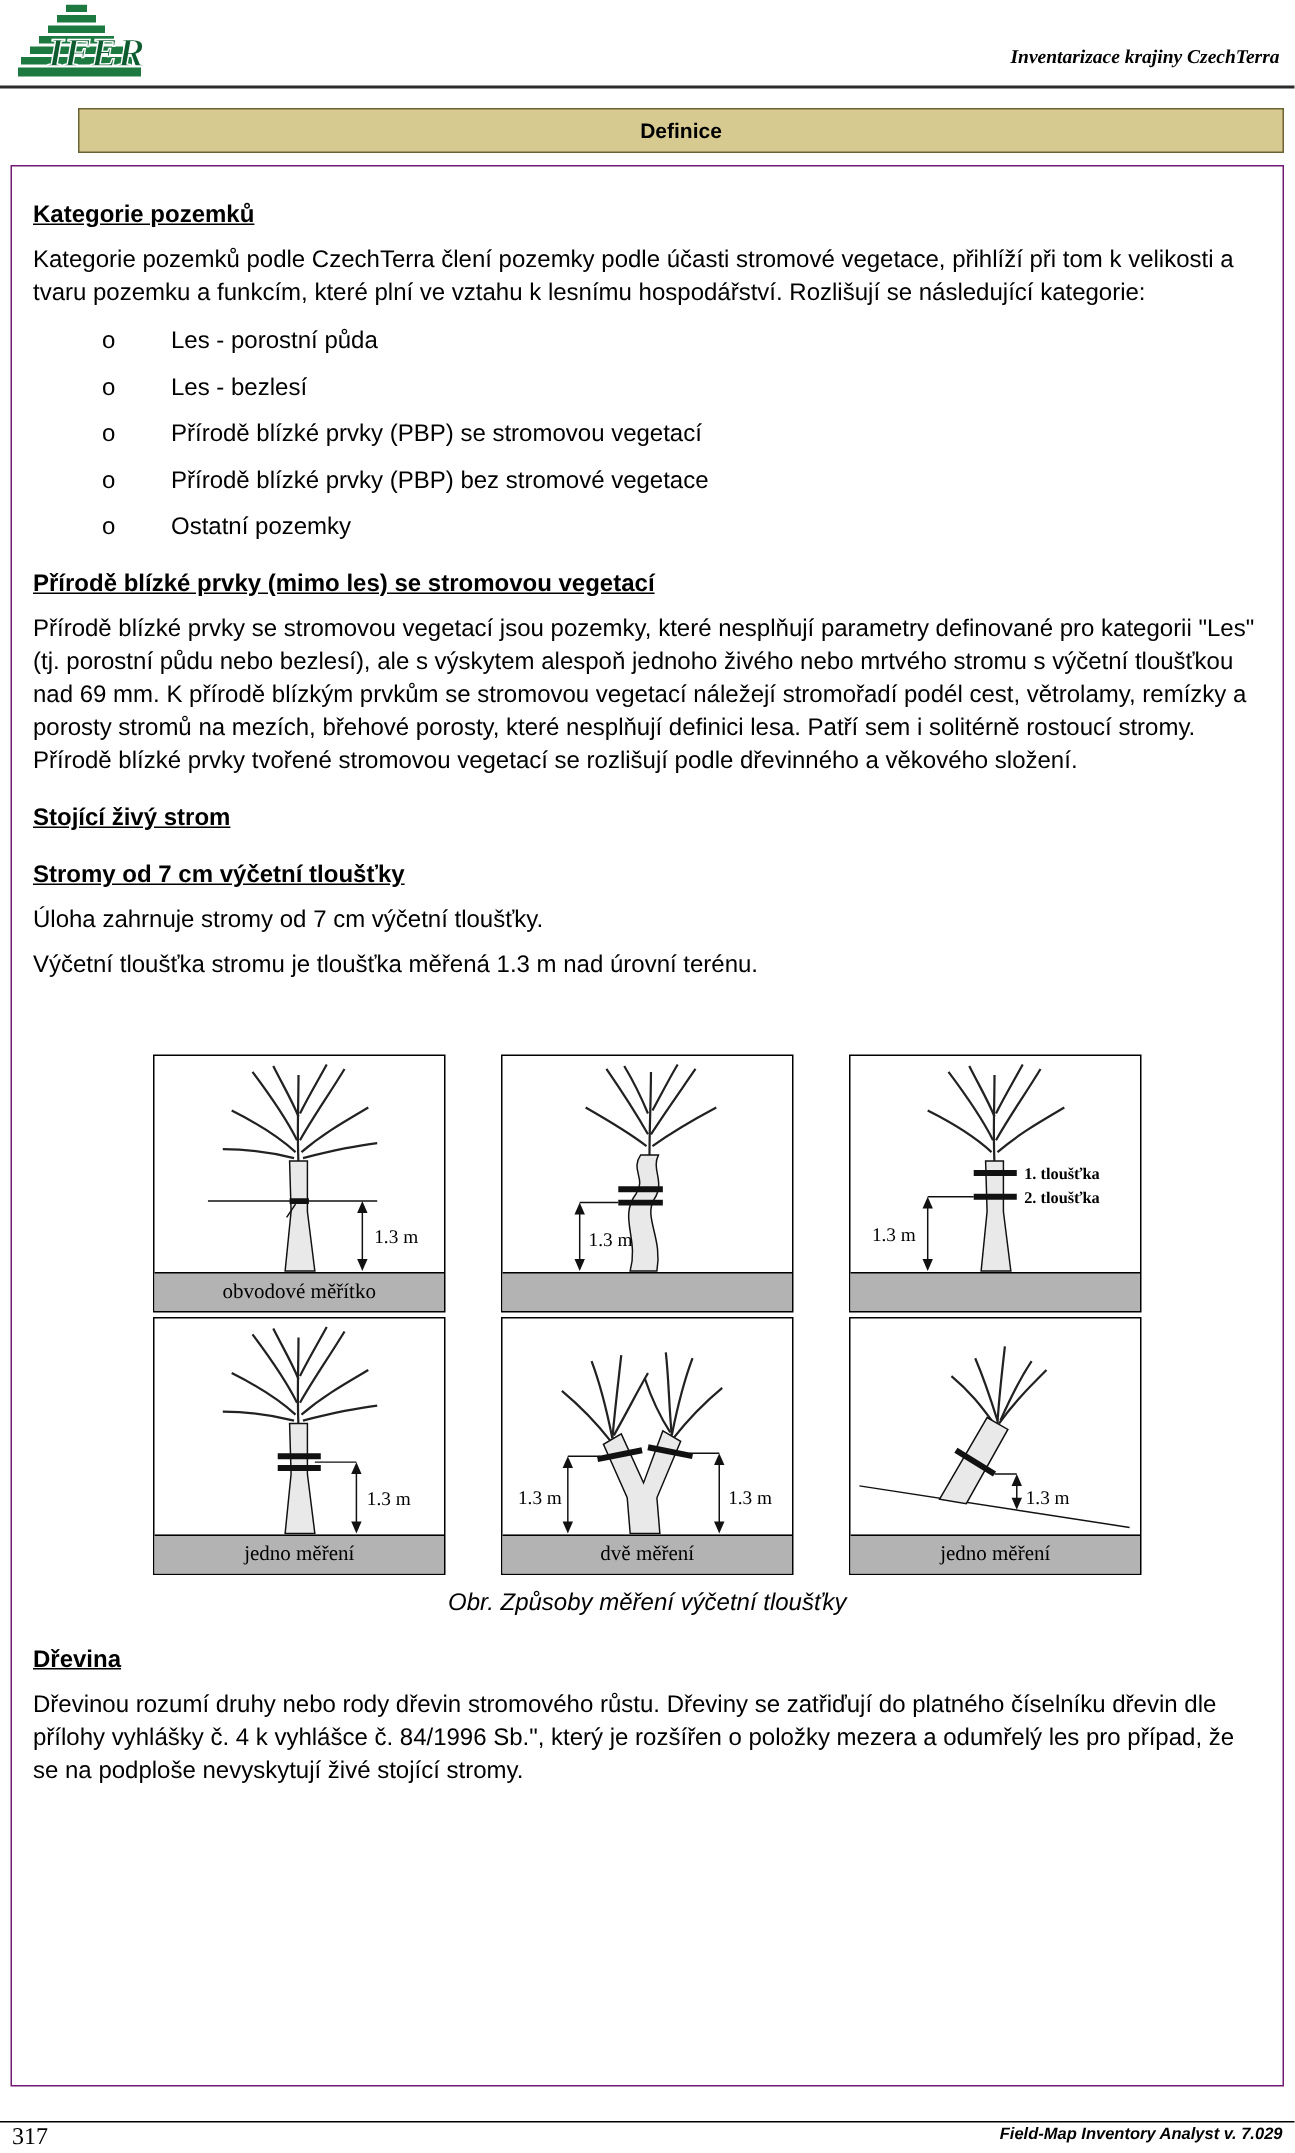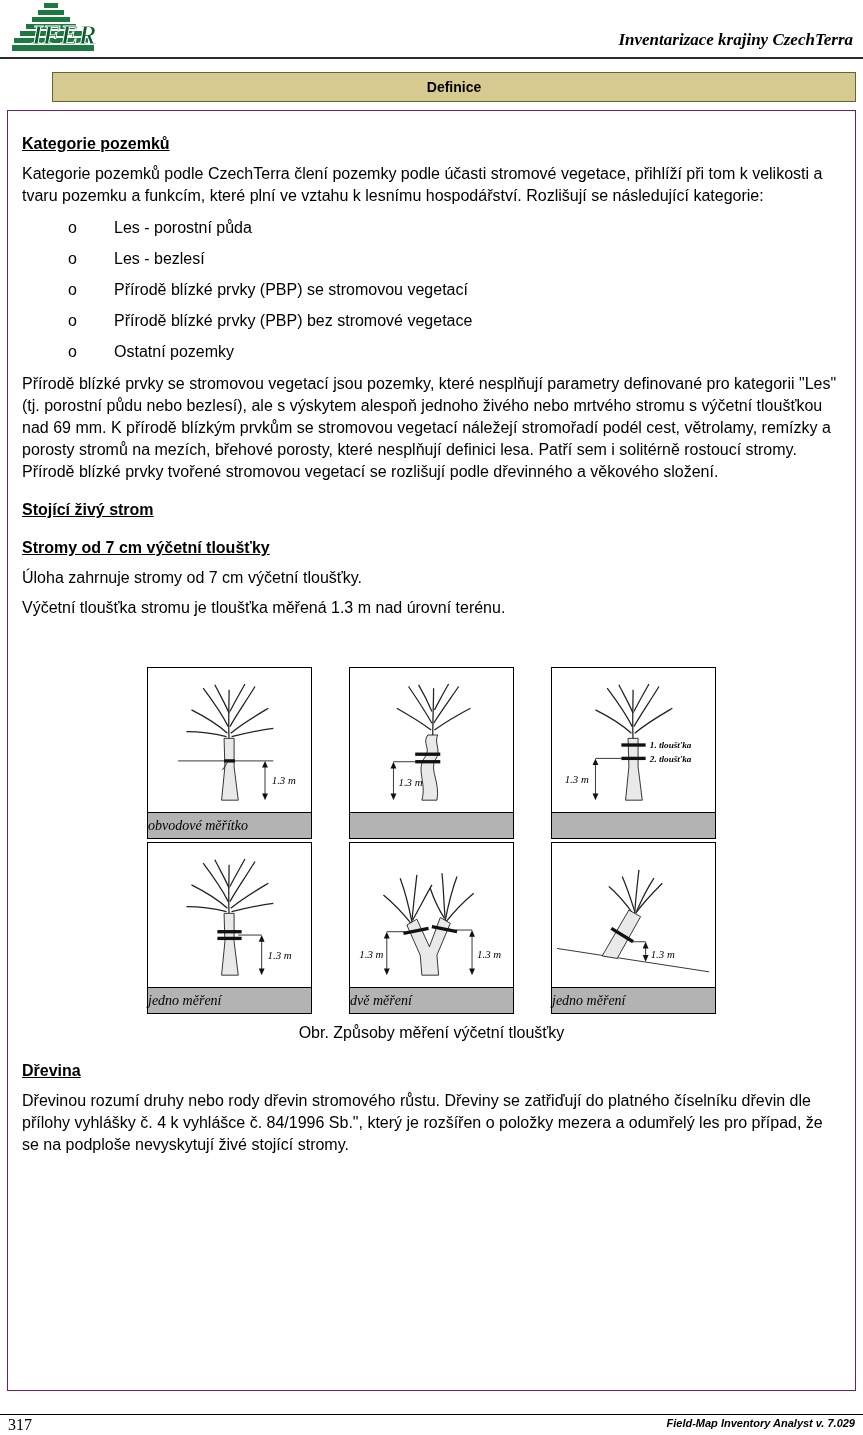--- a/index.html
+++ b/index.html
@@ -10,21 +10,21 @@
     font-family: "Liberation Sans", sans-serif;
     position: relative; overflow: hidden;
   }
   .page { position: absolute; inset: 0; }
 
   
   .logo { position: absolute; top: 3px; left: 10px; width: 110px; height: 52px; }
   .journal-title {
     position: absolute; top: 30px; right: 10px;
     font-family: "Liberation Serif", serif;
-    font-style: italic; font-weight: bold; font-size: 17px;
+    font-style: italic; font-weight: bold; font-size: 13px;
   }
   .header-rule { position: absolute; top: 57px; left: 0; width: 100%; border-top: 2px solid #2b2b2b; }
 
   
   .titlebar {
     position: absolute; top: 72px; left: 7px; right: 7px; height: 30px;
     background: #d7ca90; border: 1px solid #6b6233;
     text-align: center; line-height: 28px;
     font-weight: bold; font-size: 14px; margin-left: 45px;
   }
@@ -40,29 +40,29 @@
     margin: 16px 0 6px 0;
   }
   .content-box p { margin: 8px 0; }
   ul.cats { list-style: none; margin: 10px 0 10px 46px; padding: 0; }
   ul.cats li { display: flex; margin: 9px 0; }
   ul.cats .bullet { width: 46px; flex: none; }
 
   
   .fig-grid { display: flex; justify-content: center; gap: 37px; margin-top: 48px; }
   .fig-grid.row2 { margin-top: 3px; }
-  .panel { width: 165px; border: 1px solid #000; background: #fff; font-style: italic; }
+  .panel { width: 195px; border: 1px solid #000; background: #fff; }
   .panel svg { display: block; width: 100%; height: 144px; }
   .panel text { font-family: "Liberation Serif", serif; fill: #000; }
   .panel .band {
     height: 26px; background: #b3b3b3; border-top: 1px solid #000;
-    text-align: left; line-height: 25px;
+    text-align: center; line-height: 25px;
     font-family: "Liberation Serif", serif; font-size: 14px;
   }
-  .fig-caption { text-align: center; margin-top: 20px; }
+  .fig-caption { text-align: center; font-style: italic; margin-top: 20px; }
 
   
   .ref-line {
     position: absolute; top: 1393px; left: 0; width: 100%;
     text-align: center; font-family: "Liberation Serif", serif;
     font-style: italic; font-size: 15px;
   }
   .ref-line .ref { text-decoration: underline; cursor: pointer; }
   .footer-rule { position: absolute; top: 1414px; left: 0; width: 100%; border-top: 1px solid #000; }
   .page-number {
@@ -121,20 +121,21 @@
       <li>
         <span class="bullet">o</span>
         <span>Přírodě blízké prvky (PBP) bez stromové vegetace</span>
       </li>
       <li>
         <span class="bullet">o</span>
         <span>Ostatní pozemky</span>
       </li>
     </ul>
 
+    <div class="sec">Přírodě blízké prvky (mimo les) se stromovou vegetací</div>
     <p>Přírodě blízké prvky se stromovou vegetací jsou pozemky, které nesplňují parametry definované pro kategorii "Les" (tj. porostní půdu nebo bezlesí), ale s výskytem alespoň jednoho živého nebo mrtvého stromu s výčetní tloušťkou nad 69 mm. K přírodě blízkým prvkům se stromovou vegetací náležejí stromořadí podél cest, větrolamy, remízky a porosty stromů na mezích, břehové porosty, které nesplňují definici lesa. Patří sem i solitérně rostoucí stromy. Přírodě blízké prvky tvořené stromovou vegetací se rozlišují podle dřevinného a věkového složení.</p>
 
     <div class="sec">Stojící živý strom</div>
 
     <div class="sec">Stromy od 7 cm výčetní tloušťky</div>
     <p>Úloha zahrnuje stromy od 7 cm výčetní tloušťky.</p>
 
     <p>Výčetní tloušťka stromu je tloušťka měřená 1.3 m nad úrovní terénu.</p>
 
     <div class="fig-grid">

